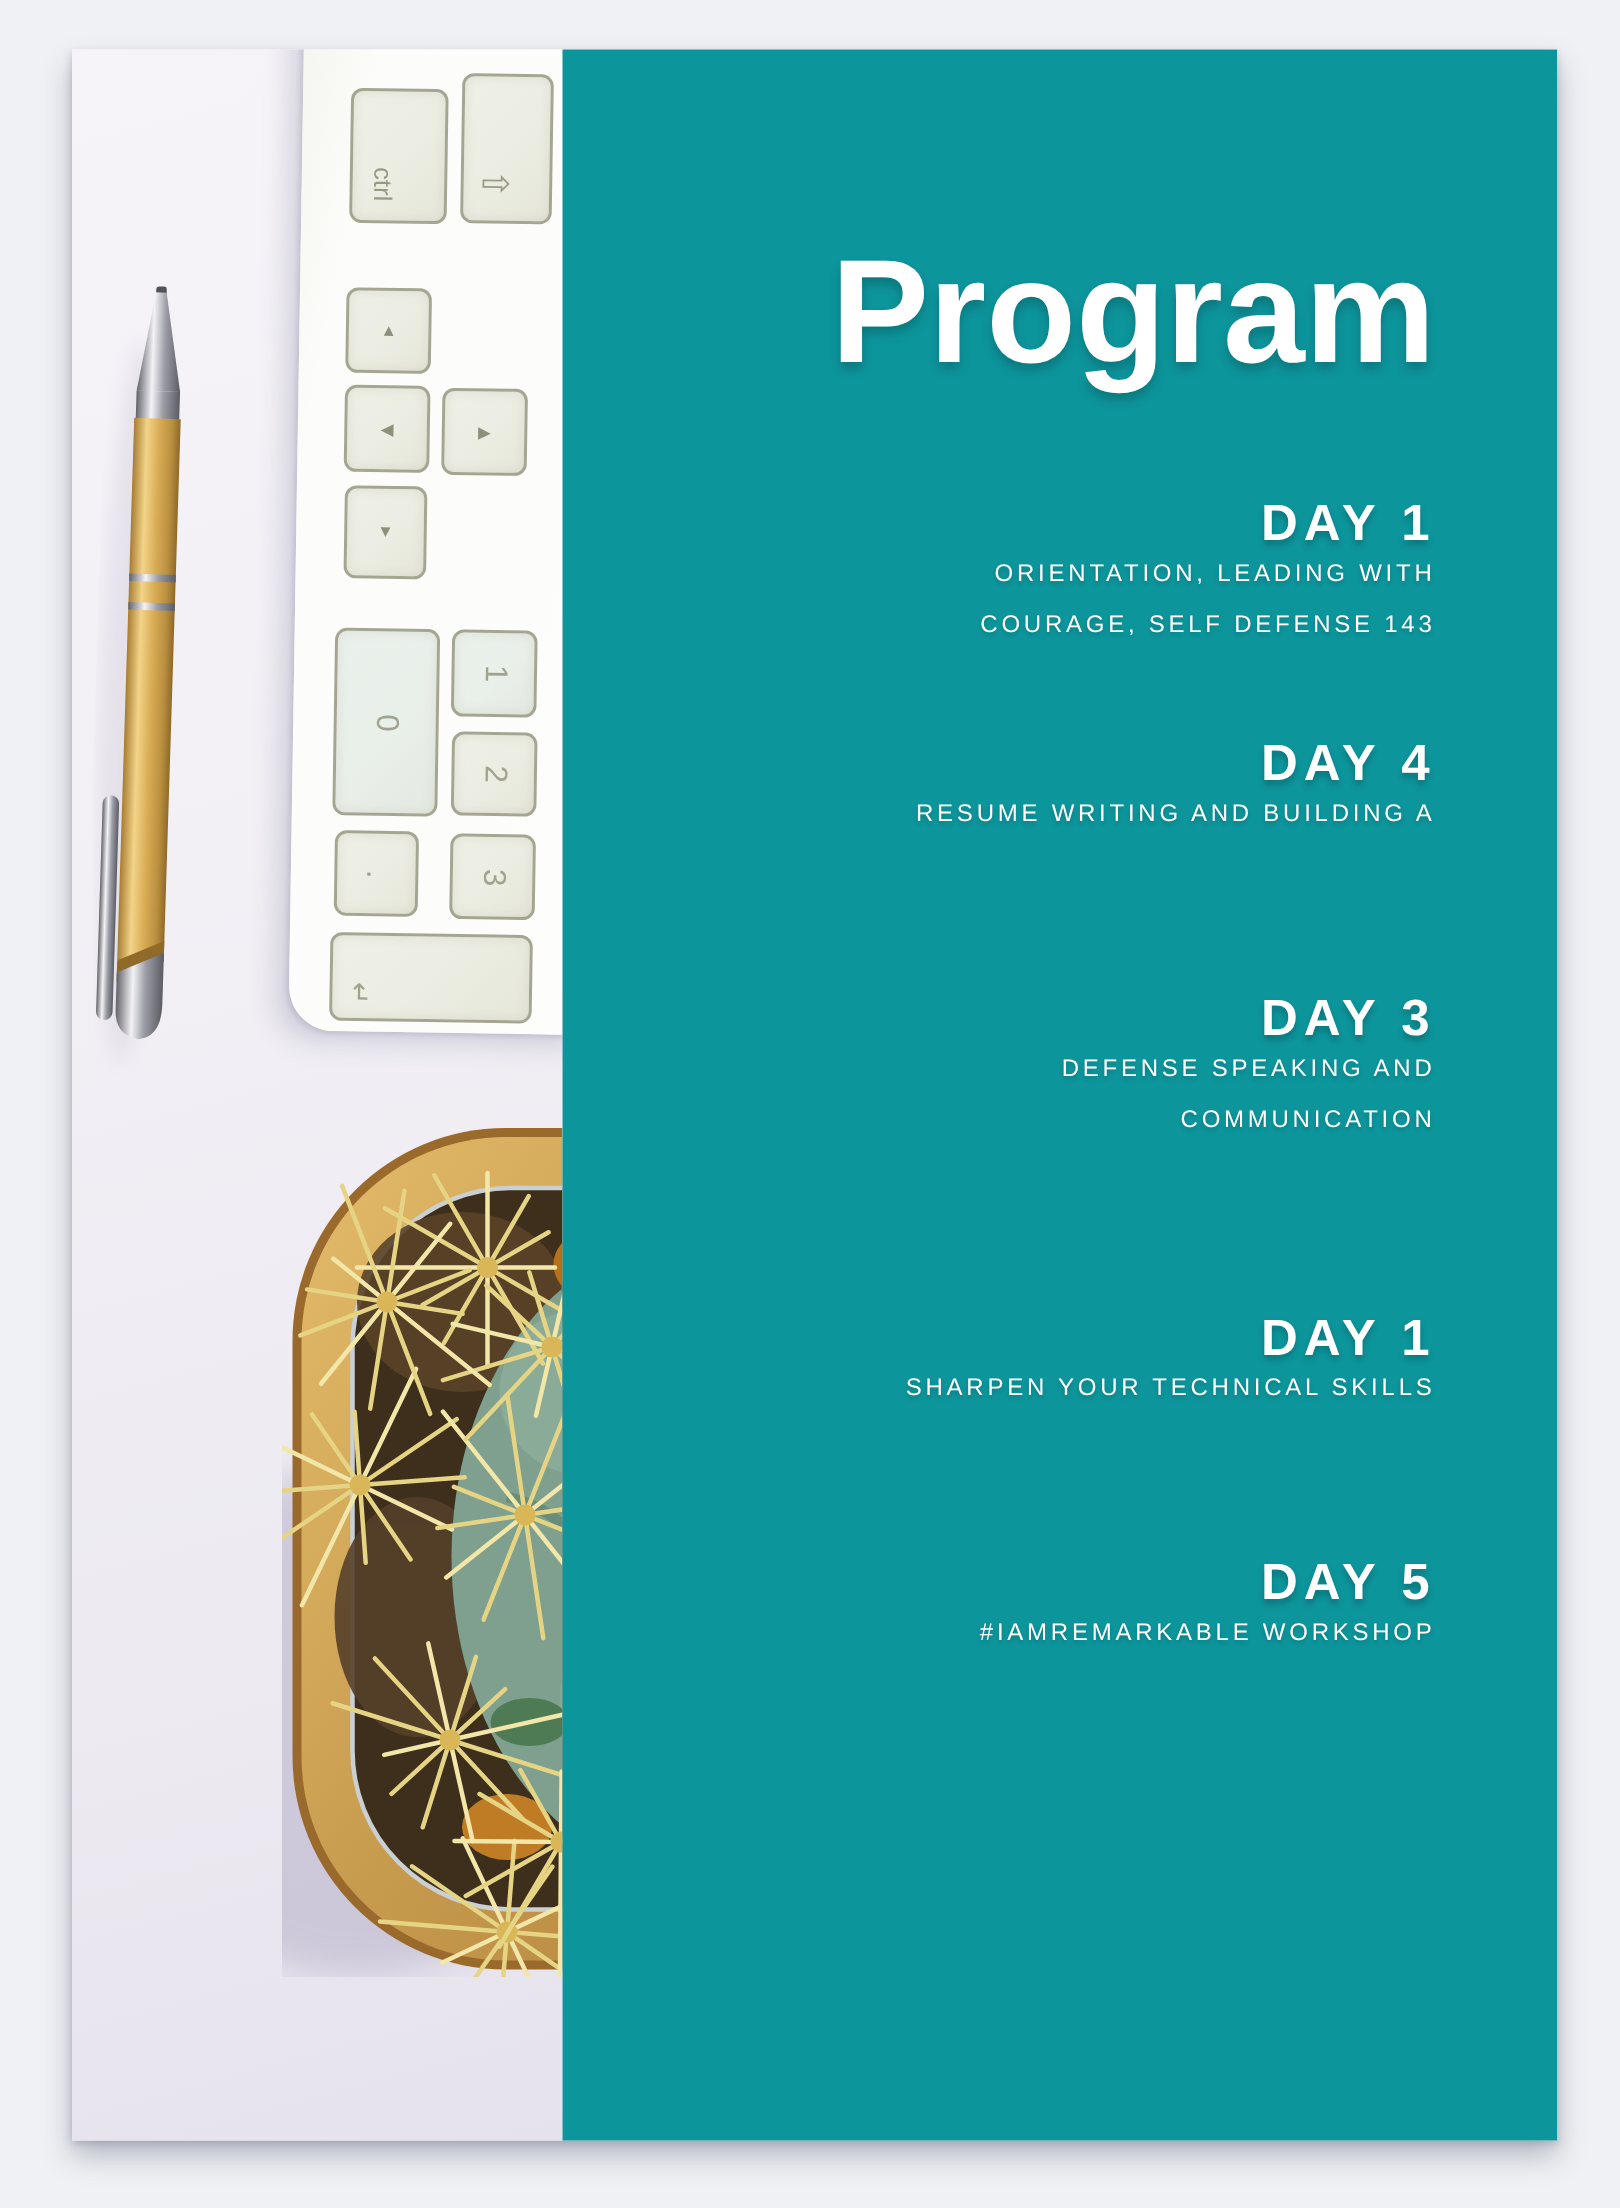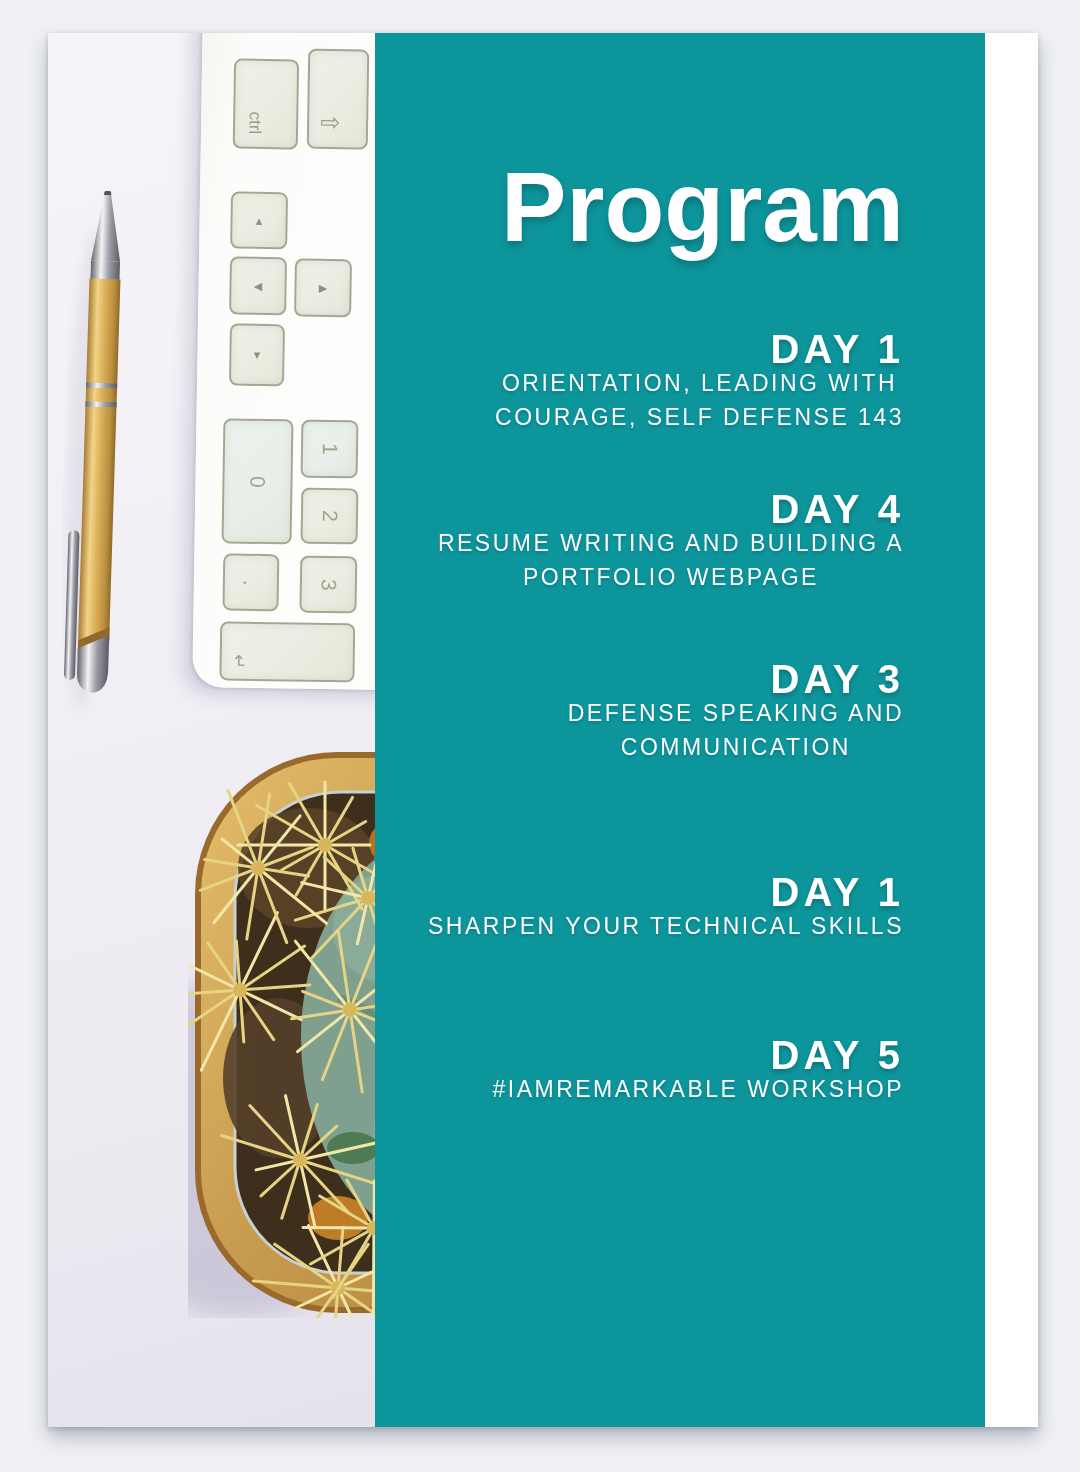--- a/index.html
+++ b/index.html
@@ -45,38 +45,38 @@
     color:#999A85;
   }
   .key.cool{background:linear-gradient(135deg,#EAF1EC 0%,#E9EFE9 55%,#E4EAE2 100%);}
   .key .num{transform:rotate(90deg);font-size:21px;color:#A2A38F;}
   .key .arr{font-size:11px;color:#8F907B;}
   .key .enter-g{position:absolute;left:10px;bottom:6px;transform:rotate(90deg);font-size:18px;color:#A2A38F;}
   .key .ctrl-pos{position:absolute;left:8px;bottom:14px;transform:rotate(90deg);font-size:17px;}
   .key .shift-pos{position:absolute;left:10px;bottom:10px;font-size:24px;color:#9B9C87;}
   
   .panel{
-    position:absolute;left:327px;top:0;width:610px;height:1394px;
+    position:absolute;left:327px;top:0;width:663px;height:1394px;
     background:var(--c-accent);
   }
   .title{
     position:absolute;right:81px;top:125px;
     font-size:98px;font-weight:bold;letter-spacing:0;line-height:1;
     color:var(--c-text);
     text-shadow:0 5px 7px rgba(0,0,0,.20);
     white-space:nowrap;
   }
   .section{position:absolute;right:81px;text-align:right;white-space:nowrap;}
   .section .hd{
-    font-size:40px;font-weight:bold;letter-spacing:4px;line-height:34px;
+    font-size:34px;font-weight:bold;letter-spacing:4px;line-height:34px;
     color:var(--c-text);text-shadow:0 3px 4px rgba(0,0,0,.22);
   }
   .section .ln{
-    font-size:23px;letter-spacing:2.5px;line-height:34px;
-    color:var(--c-text);text-shadow:0 2px 3px rgba(0,0,0,.18);text-align:center;
+    font-size:16px;letter-spacing:2.5px;line-height:34px;
+    color:var(--c-text);text-shadow:0 2px 3px rgba(0,0,0,.18);
   }
   .section .ln:first-of-type{margin-top:20px;}
   .s-day1{top:299px;} .s-day2{top:459px;} .s-day3{top:629px;}
   .s-day4{top:842px;} .s-day5{top:1005px;} .s-grad{top:1179px;}
 </style>
 </head>
 <body>
 
 <div class="canvas">
   <div class="page">
@@ -308,21 +308,20 @@
 
       <div class="section s-day1">
         <div class="hd">DAY 1</div>
         <div class="ln">ORIENTATION, LEADING WITH</div>
         <div class="ln">COURAGE, SELF DEFENSE 143</div>
       </div>
 
       <div class="section s-day2">
         <div class="hd">DAY 4</div>
         <div class="ln">RESUME WRITING AND BUILDING A</div>
-        <div class="ln">PORTFOLIO WEBPAGE</div>
       </div>
 
       <div class="section s-day3">
         <div class="hd">DAY 3</div>
         <div class="ln">DEFENSE SPEAKING AND</div>
         <div class="ln">COMMUNICATION</div>
       </div>
 
       <div class="section s-day4">
         <div class="hd">DAY 1</div>

